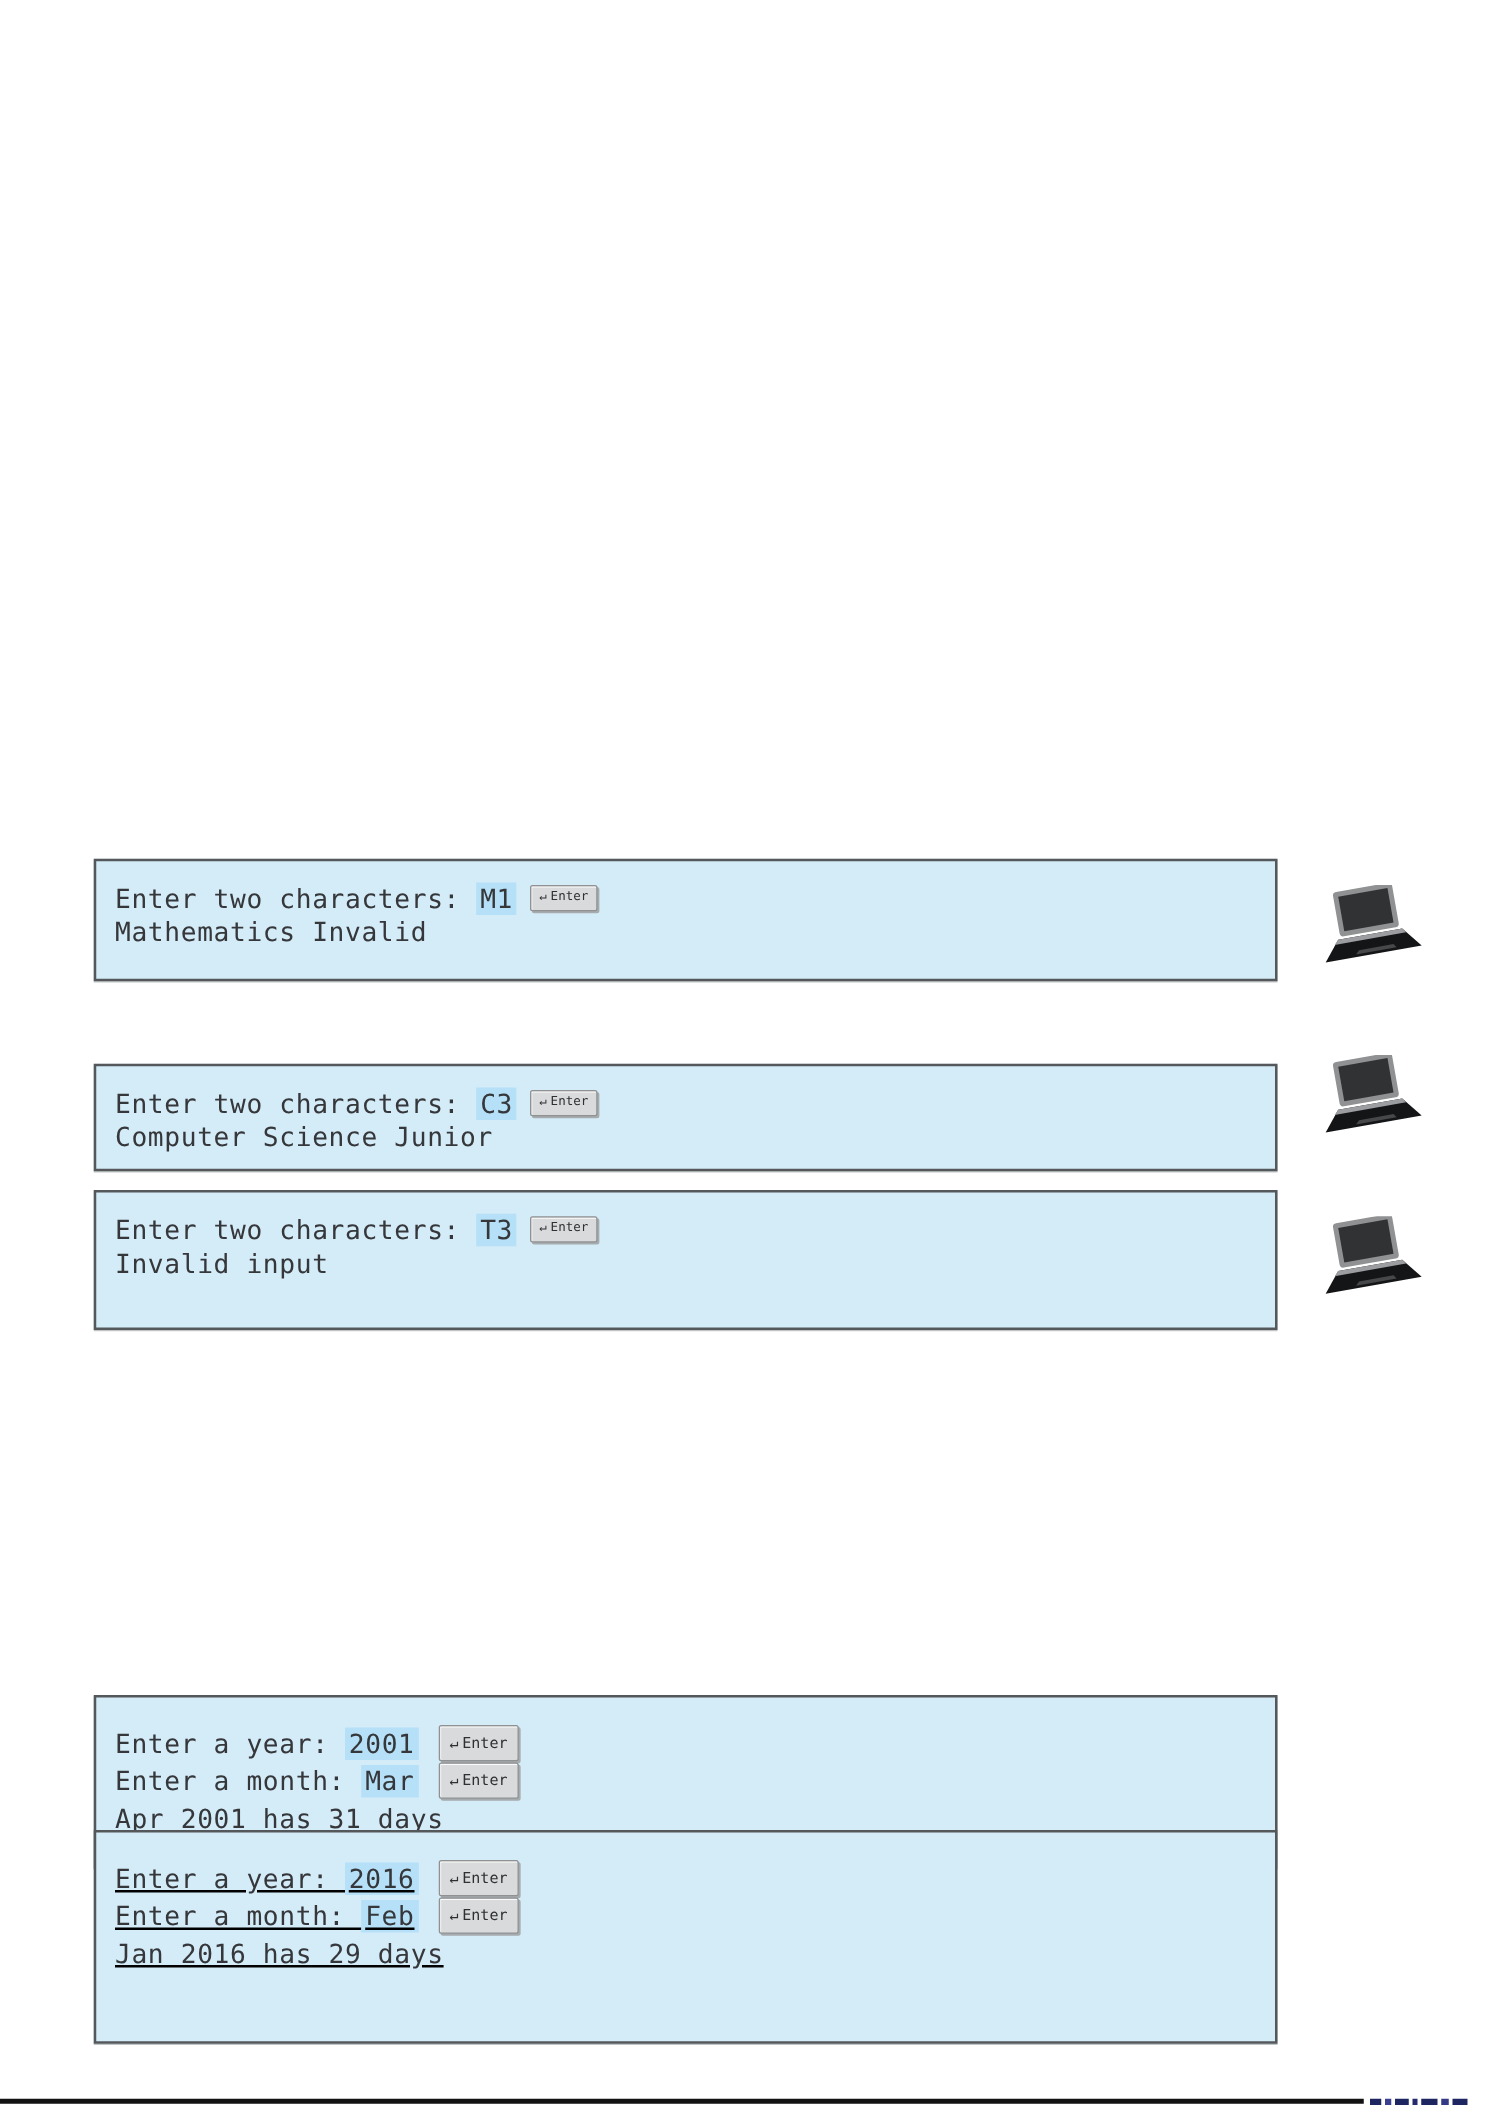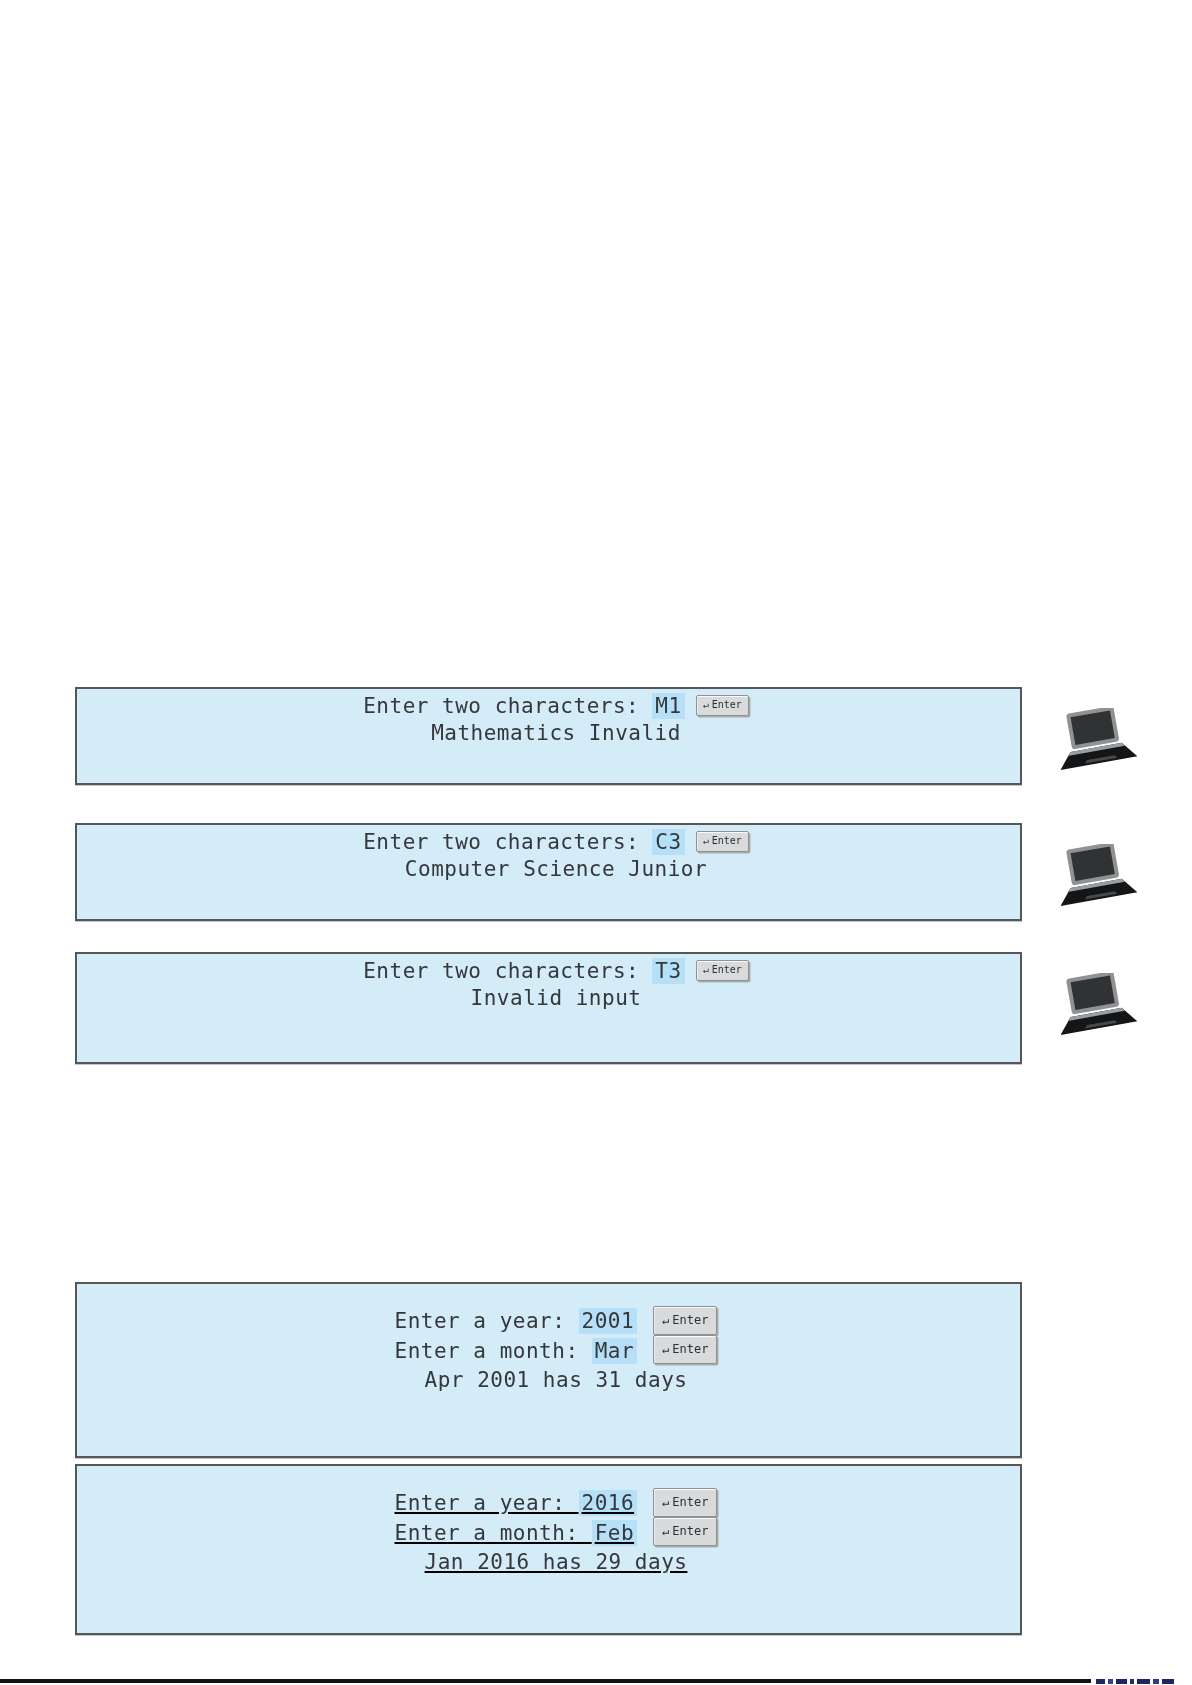--- a/index.html
+++ b/index.html
@@ -16,22 +16,21 @@
     font-family:"DejaVu Sans Mono", monospace;
     overflow:hidden;
   }
   .console-box{
     position:absolute;
     left:75px;
     width:947px;
     background:var(--console-bg);
     border:2px solid var(--console-border);
     box-shadow:0 1px 0 rgba(80,85,90,.35);
-    padding:4px 0 0 15px;
-    text-align:center;
+    padding:17px 0 0 15px;
   }
   .console-box.tall{padding-top:23px;}
   .console-line{
     white-space:pre;
     font-size:21px;
     line-height:27px;
     color:var(--console-text);
     letter-spacing:.5px;
   }
   .tall .console-line{line-height:28px;}
@@ -106,21 +105,21 @@
     <g transform="rotate(-10 48 33)">
       <rect x="27" y="2" width="48" height="36" rx="3" fill="#8f9193"></rect>
       <rect x="31" y="6" width="40" height="28" fill="#303234"></rect>
       <path d="M25 40 L77 40 L90 56 L12 56 Z" fill="#141517"></path>
       <path d="M25 40 L77 40 L79.5 43.5 L21.5 43.5 Z" fill="#9b9da0"></path>
       <path d="M40 51 L68 51 L70 54 L37 54 Z" fill="#46484a"></path>
     </g>
   </svg>
 </div>
 
-<div class="console-box" style="top:823px;height:98px;">
+<div class="console-box" style="top:851px;height:86px;">
   <div class="console-line"><span>Enter two characters: </span><span class="input-highlight">C3</span><span class="enter-key"><span class="enter-symbol">↵</span><span>Enter</span></span></div>
   <div class="console-line">Computer Science Junior</div>
 </div>
 <div class="laptop" style="top:844px;">
   <svg width="96" height="66" viewBox="0 0 96 66">
     <g transform="rotate(-10 48 33)">
       <rect x="27" y="2" width="48" height="36" rx="3" fill="#8f9193"></rect>
       <rect x="31" y="6" width="40" height="28" fill="#303234"></rect>
       <path d="M25 40 L77 40 L90 56 L12 56 Z" fill="#141517"></path>
       <path d="M25 40 L77 40 L79.5 43.5 L21.5 43.5 Z" fill="#9b9da0"></path>
@@ -138,21 +137,21 @@
     <g transform="rotate(-10 48 33)">
       <rect x="27" y="2" width="48" height="36" rx="3" fill="#8f9193"></rect>
       <rect x="31" y="6" width="40" height="28" fill="#303234"></rect>
       <path d="M25 40 L77 40 L90 56 L12 56 Z" fill="#141517"></path>
       <path d="M25 40 L77 40 L79.5 43.5 L21.5 43.5 Z" fill="#9b9da0"></path>
       <path d="M40 51 L68 51 L70 54 L37 54 Z" fill="#46484a"></path>
     </g>
   </svg>
 </div>
 
-<div class="console-box tall" style="top:1282px;height:176px;">
+<div class="console-box tall" style="top:1356px;height:139px;">
   <div class="console-line"><span>Enter a year: </span><span class="input-highlight">2001</span><span class="enter-key"><span class="enter-symbol">↵</span><span>Enter</span></span></div>
   <div class="console-line"><span>Enter a month: </span><span class="input-highlight">Mar</span><span class="enter-key"><span class="enter-symbol">↵</span><span>Enter</span></span></div>
   <div class="console-line">Apr 2001 has 31 days</div>
 </div>
 
 <div class="console-box tall" style="top:1464px;height:171px;text-decoration:underline;">
   <div class="console-line"><span>Enter a year: </span><span class="input-highlight">2016</span><span class="enter-key"><span class="enter-symbol">↵</span><span>Enter</span></span></div>
   <div class="console-line"><span>Enter a month: </span><span class="input-highlight">Feb</span><span class="enter-key"><span class="enter-symbol">↵</span><span>Enter</span></span></div>
   <div class="console-line">Jan 2016 has 29 days</div>
 </div>

